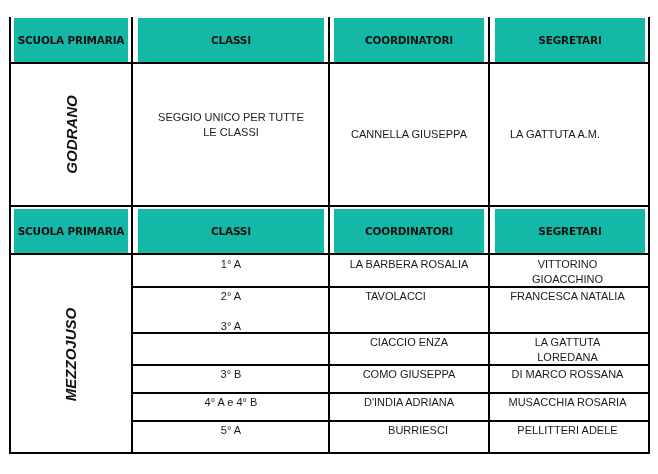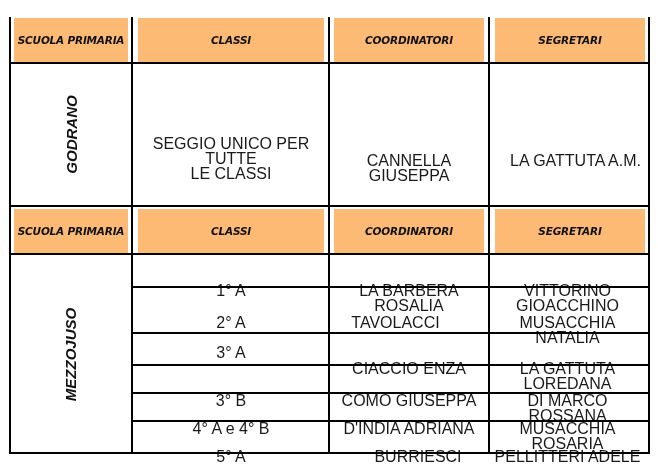--- a/index.html
+++ b/index.html
@@ -1,23 +1,23 @@
 <!DOCTYPE html>
 <html><head>
 <meta charset="utf-8">
 <style>
   html, body { margin:0; padding:0; background:#ffffff; }
   body { width:658px; height:474px; position:relative; overflow:hidden;
          font-family:"Liberation Sans", sans-serif; color:#1a1a1a; }
   .vline { position:absolute; background:#000; width:2px; }
   .hline { position:absolute; background:#000; height:2px; }
-  .hdr { position:absolute; background:#fdba74; display:flex; align-items:center;
+  .hdr { position:absolute; background:#14b8a6; display:flex; align-items:center;
          justify-content:center; font-family:"DejaVu Sans", sans-serif; font-weight:bold;
-         font-style:italic; font-size:10.5px; color:#111; letter-spacing:-0.2px; }
-  .cell { position:absolute; font-size:16px; text-align:center; line-height:15px; color:#1a1a1a;margin-top:26px; }
+         font-size:10.5px; color:#111; letter-spacing:-0.2px; }
+  .cell { position:absolute; font-size:11px; text-align:center; line-height:15px; color:#1a1a1a; }
   .vert { position:absolute; display:flex; align-items:center; justify-content:center; }
   .vert span { transform:rotate(-90deg); white-space:nowrap; font-family:"Liberation Sans", sans-serif;
                font-weight:bold; font-style:italic; font-size:15px; color:#111; }
 </style>
 </head>
 <body>
 
 <div class="hdr" style="left:14px;top:18px;width:114px;height:44px;">SCUOLA PRIMARIA</div>
 <div class="hdr" style="left:138px;top:18px;width:186px;height:44px;">CLASSI</div>
 <div class="hdr" style="left:334px;top:18px;width:150px;height:44px;">COORDINATORI</div>
@@ -46,21 +46,21 @@
 <div class="cell" style="left:330px;top:257px;width:158px;">LA BARBERA ROSALIA</div>
 <div class="cell" style="left:490px;top:257px;width:155px;">
   <div>VITTORINO</div>
   <div>GIOACCHINO</div>
 </div>
 
 <div class="cell" style="left:134px;top:289px;width:194px;">2° A</div>
 <div class="cell" style="left:330px;top:289px;width:131px;">
   <div>TAVOLACCI</div>
 </div>
-<div class="cell" style="left:490px;top:289px;width:155px;">MUSACCHIA NATALIA</div>
+<div class="cell" style="left:490px;top:289px;width:155px;">FRANCESCA NATALIA</div>
 
 <div class="cell" style="left:134px;top:319px;width:194px;">3° A</div>
 <div class="cell" style="left:330px;top:335px;width:158px;">CIACCIO ENZA</div>
 <div class="cell" style="left:490px;top:335px;width:155px;">
   <div>LA GATTUTA</div>
   <div>LOREDANA</div>
 </div>
 
 <div class="cell" style="left:134px;top:367px;width:194px;">3° B</div>
 <div class="cell" style="left:330px;top:367px;width:158px;">COMO GIUSEPPA</div>

